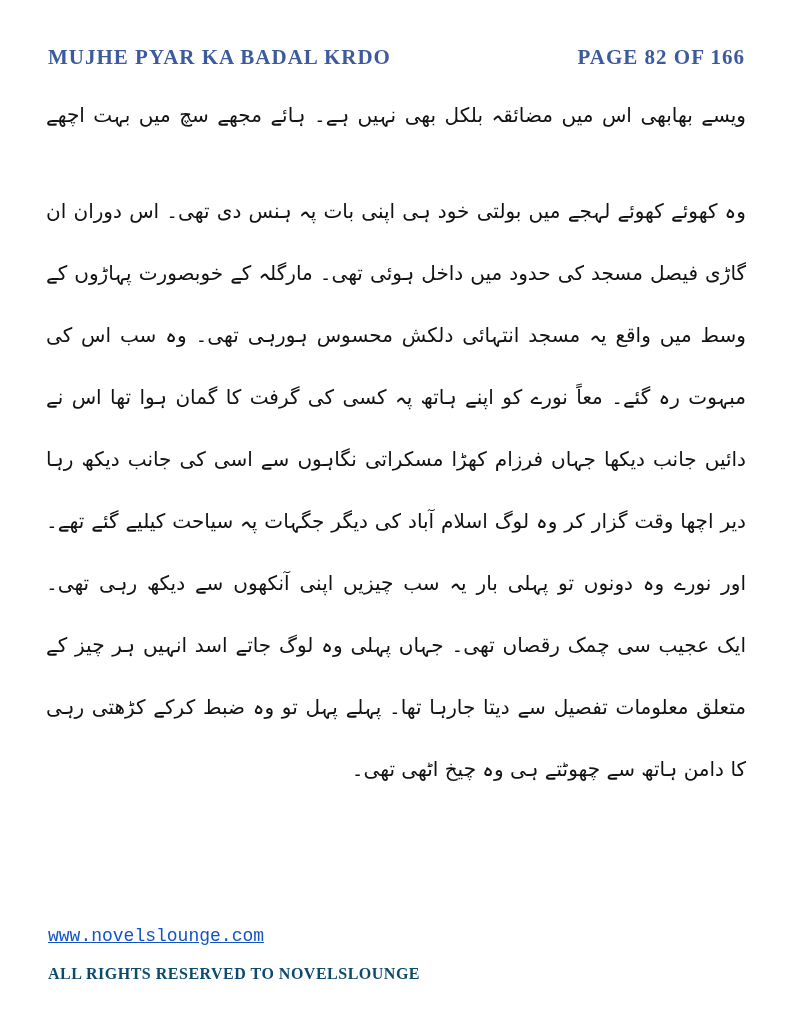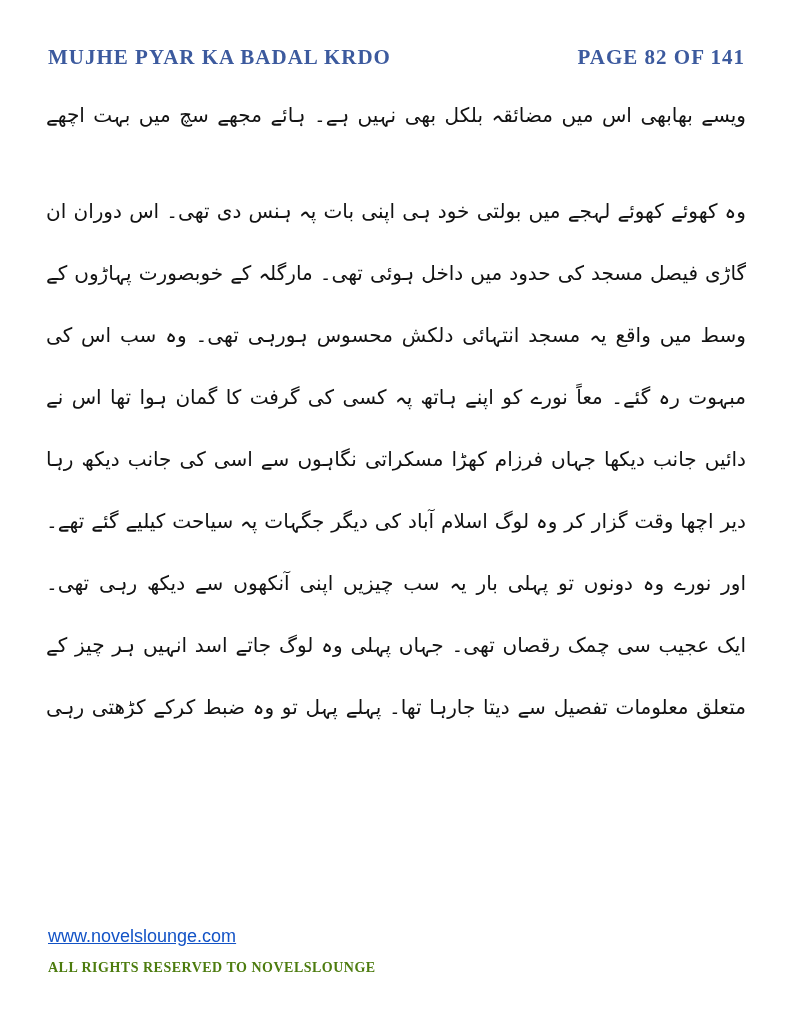--- a/index.html
+++ b/index.html
@@ -47,63 +47,63 @@
     }
     .line.last { text-align-last: right; }
     
     .footer {
       position: absolute;
       left: 48px;
       top: 926px;
     }
     .footer-link {
       display: inline-block;
-      font-family: Liberation Sans, sans-serif;
+      font-family: Liberation Mono, monospace;
       font-size: 18px;
       color: #1353c6;
       text-decoration: underline;
       cursor: pointer;
-      margin-bottom: 2px;
+      margin-bottom: 19px;
     }
     .footer-rights {
       font-family: "Liberation Serif", serif;
       font-weight: bold;
-      font-size: 14px;
+      font-size: 16px;
       letter-spacing: 0.5px;
-      color: #4d7c0f;
+      color: #0c4a6e;
       white-space: nowrap;
-      margin-top: 11px;
     }
   </style>
 </head>
 <body>
 
 <div class="page">
 
   <div class="header">
     <div class="title-block">
       <div class="doc-title">MUJHE PYAR KA BADAL KRDO</div>
     </div>
-    <div class="page-info">PAGE 82 OF 141</div>
+    <div class="page-info">PAGE 82 OF 166</div>
   </div>
 
   <div class="body-text">
     <div class="para">
       <div class="line">ویسے بھابھی اس میں مضائقہ بلکل بھی نہیں ہے۔ ہائے مجھے سچ میں بہت اچھے لگتے''</div>
     </div>
     <div class="para">
       <div class="line">وہ کھوئے کھوئے لہجے میں بولتی خود ہی اپنی بات پہ ہنس دی تھی۔ اس دوران ان کی</div>
       <div class="line">گاڑی فیصل مسجد کی حدود میں داخل ہوئی تھی۔ مارگلہ کے خوبصورت پہاڑوں کے عین</div>
       <div class="line">وسط میں واقع یہ مسجد انتہائی دلکش محسوس ہورہی تھی۔ وہ سب اس کی خوبصورتی دیکھ</div>
       <div class="line">مبہوت رہ گئے۔ معاً نورے کو اپنے ہاتھ پہ کسی کی گرفت کا گمان ہوا تھا اس نے چونک کر</div>
       <div class="line">دائیں جانب دیکھا جہاں فرزام کھڑا مسکراتی نگاہوں سے اسی کی جانب دیکھ رہا تھا۔ وہاں کچھ</div>
       <div class="line">دیر اچھا وقت گزار کر وہ لوگ اسلام آباد کی دیگر جگہات پہ سیاحت کیلیے گئے تھے۔ حورے</div>
       <div class="line">اور نورے وہ دونوں تو پہلی بار یہ سب چیزیں اپنی آنکھوں سے دیکھ رہی تھی۔ آنکھوں میں</div>
       <div class="line">ایک عجیب سی چمک رقصاں تھی۔ جہاں پہلی وہ لوگ جاتے اسد انہیں ہر چیز کے</div>
       <div class="line">متعلق معلومات تفصیل سے دیتا جارہا تھا۔ پہلے پہل تو وہ ضبط کرکے کڑھتی رہی مگر ضبط</div>
+      <div class="line last">کا دامن ہاتھ سے چھوٹتے ہی وہ چیخ اٹھی تھی۔</div>
     </div>
   </div>
 
   <div class="footer">
     <a class="footer-link">www.novelslounge.com</a>
     <div class="footer-rights">ALL RIGHTS RESERVED TO NOVELSLOUNGE</div>
   </div>
 
 </div>
 

